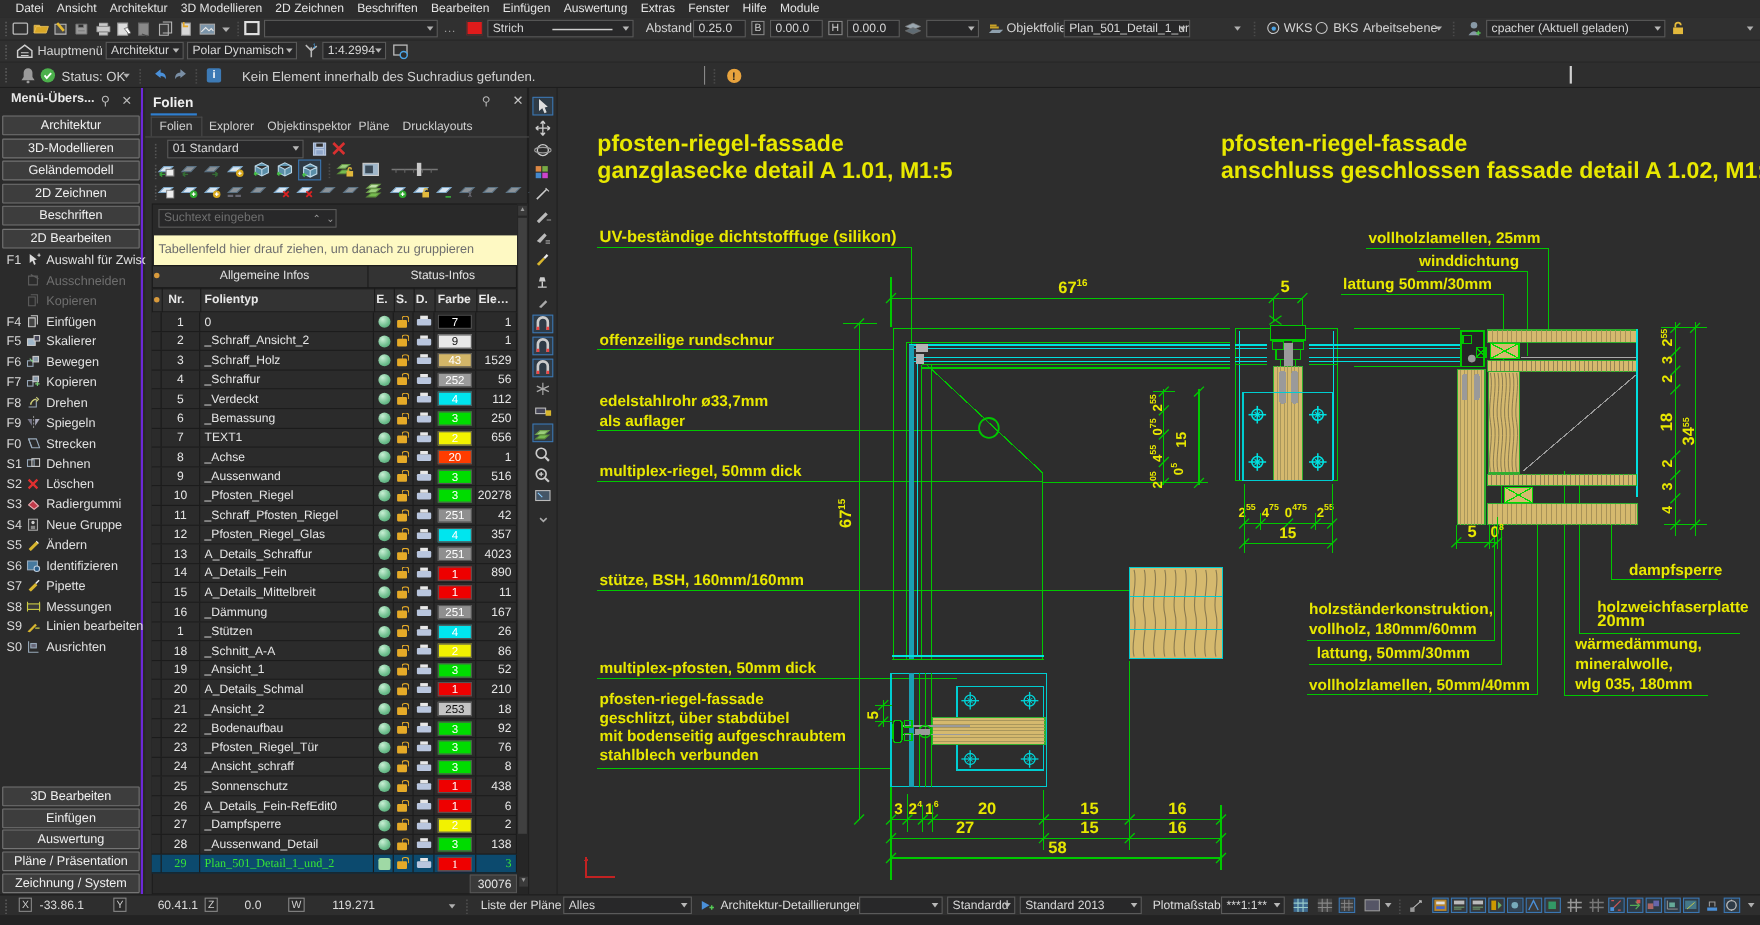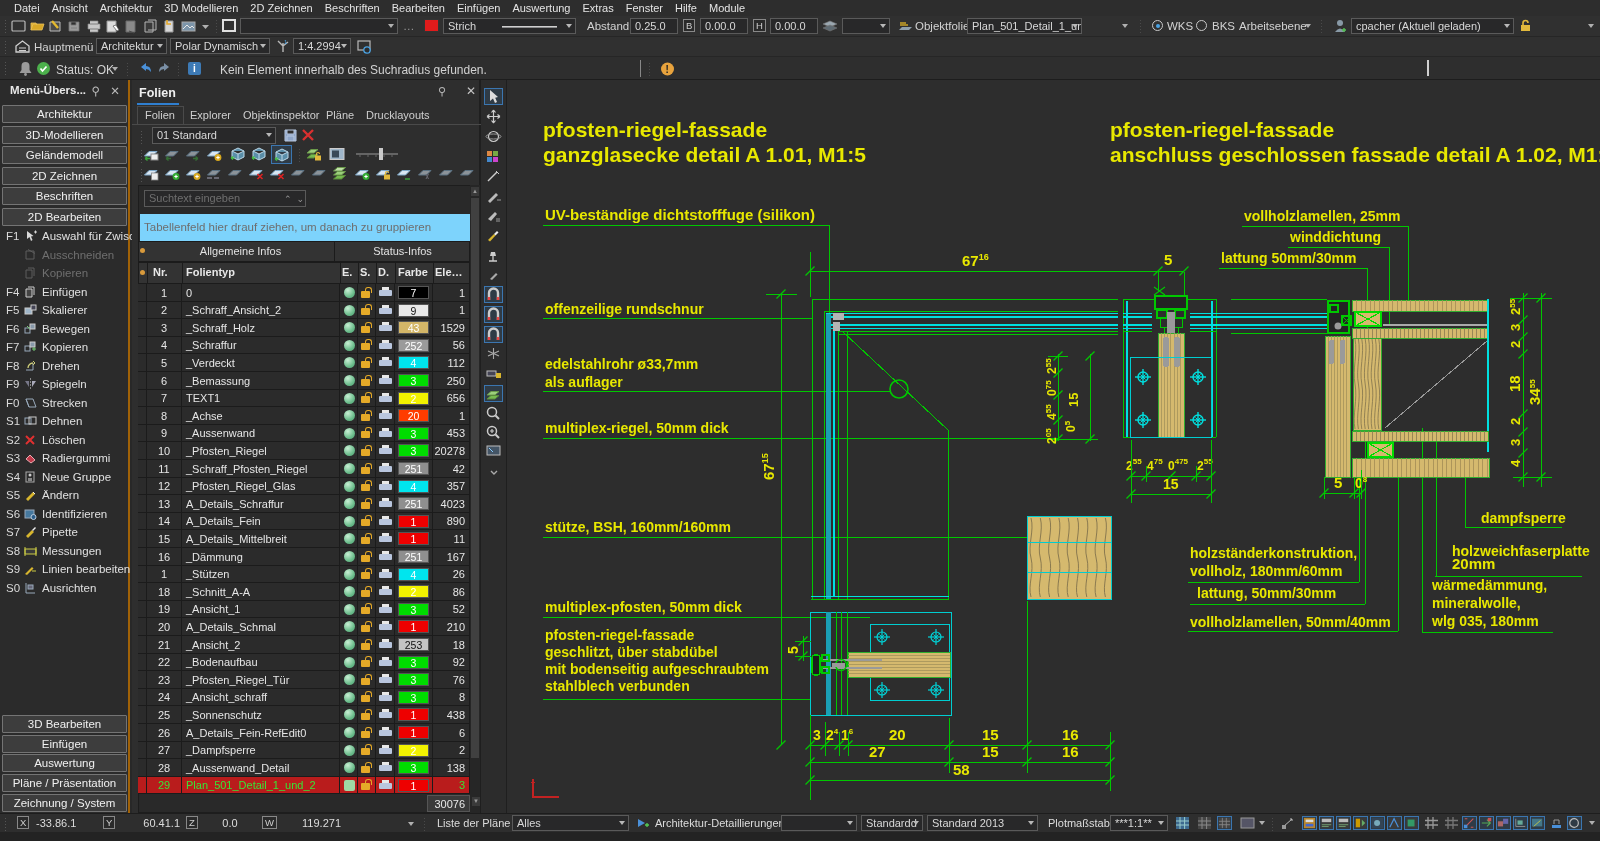--- a/index.html
+++ b/index.html
@@ -13,21 +13,21 @@
 #tb3 { left:0; top:37px; width:1600px; height:20px; background:#303030; border-bottom:1px solid #262626; }
 #tb4 { left:0; top:57px; width:1600px; height:23px; background:#2e2e2e; border-bottom:1px solid #1d1d1d; }
 .grip { width:3px; height:14px; background-image:radial-gradient(#555 34%, transparent 35%); background-size:3px 3px; }
 .sep { width:3px; height:14px; background-image:radial-gradient(#4a4a4a 34%, transparent 36%); background-size:3px 3px; }
 .combo { background:#282829; border:1px solid #5a5a5a; height:16px; font-size:11px; color:#d8d8d8; padding:1px 12px 0 4px; position:absolute; white-space:nowrap; overflow:hidden; }
 .combo .arr { position:absolute; right:3px; top:5px; width:0; height:0; border-left:3.5px solid transparent; border-right:3.5px solid transparent; border-top:4px solid #b8b8b8; }
 .darr { display:inline-block; width:0; height:0; border-left:3.5px solid transparent; border-right:3.5px solid transparent; border-top:4px solid #b0b0b0; }
 .tbtxt { font-size:11.5px; color:#d2d2d2; }
 .ibox { border:1px solid #888; color:#cfcfcf; font-size:9.5px; padding:0 2px; background:#2a2a2a; }
 
-#leftbar { left:0; top:80px; width:130px; height:733px; background:#2b2b2b; border-right:2px solid #a16207; }
+#leftbar { left:0; top:80px; width:130px; height:733px; background:#2b2b2b; border-right:2px solid #6d28d9; }
 .sbtitle { position:absolute; left:0; top:0; width:100%; height:22px; background:#2b2b2b; font-size:11.5px; font-weight:bold; color:#e8e8e8; padding:4px 0 0 10px; }
 .sbtn { position:absolute; left:2px; width:125px; height:18px; background:#3d3d3d; border:1px solid #747474; border-radius:1px; font-size:11.5px; color:#f0f0f0; text-align:center; padding-top:2px; }
 .sitem { position:absolute; left:0; width:130px; height:18px; font-size:11.5px; color:#e0e0e0; white-space:nowrap; }
 .sitem .fk { display:inline-block; width:17px; text-align:left; margin-left:6px; color:#dadada; }
 .sitem .ic { display:inline-block; width:15px; height:13px; margin-right:4px; vertical-align:-2px; text-align:center; font-size:10px; }
 .sitem.dis { color:#6f6f6f; }
 
 #folien { left:132px; top:80px; width:349px; height:733px; background:#2e2e2e; border-right:2px solid #1f1f1f; }
 
 #vtools { left:481px; top:80px; width:26px; height:733px; background:#2c2c2c; border-right:1px solid #1f1f1f; }
@@ -37,21 +37,21 @@
 #canvas { left:507px; top:80px; width:1093px; height:733px; background:#2d2d2d; }
 #tabbar { position:absolute; left:0; top:0; width:1093px; height:19px; background:#262626; border-bottom:1px solid #3c3c3c; }
 #tab1 { position:absolute; left:1px; top:0px; width:277px; height:19px; background:#2d2d2d; border:1px solid #3c3c3c; border-bottom:none; font-size:10px; letter-spacing:-0.3px; color:#d8d8d8; padding:4px 0 0 22px; white-space:nowrap; overflow:hidden; }
 
 #statusbar { left:0; top:813px; width:1600px; height:19px; background:#2e2e2e; border-top:1px solid #1d1d1d; font-size:11px; }
 #bstrip { left:0; top:832px; width:1600px; height:9px; background:#232323; }
 
 .ptab { position:absolute; top:27px; height:17px; font-size:11px; color:#cfcfcf; padding:2px 0 0 0; }
 .ltool { position:absolute; width:20px; height:17px; }
 .trow { position:absolute; left:6px; width:332px; height:17.6px; background:#2b2b2b; border-bottom:1px solid #1b1b1b; font-size:11px; color:#e6e6e6; }
-.trow.sel { background:#b91c1c; color:#37e437; }
+.trow.sel { background:#0c4a6e; color:#37e437;font-family:Liberation Serif, serif; }
 .trow > div { position:absolute; top:0; height:100%; border-right:1px solid #1b1b1b; }
 .c0 { left:0; width:9px; }
 .c1 { left:9px; width:35px; text-align:center; padding-top:2.5px; }
 .c2 { left:44px; width:158px; padding:2.5px 0 0 4px; white-space:nowrap; overflow:hidden; }
 .c3 { left:202px; width:18px; } .c4 { left:220px; width:18px; } .c5 { left:238px; width:19px; }
 .c6 { left:257px; width:38px; } .c7 { left:295px; width:37px; text-align:right; padding:2.5px 4px 0 0; }
 .sph { position:absolute; left:3.5px; top:3px; width:11px; height:11px; border-radius:50%; background:radial-gradient(circle at 35% 30%, #c8efd4, #6cbd8c 60%, #4a9a6d); }
 .trow.sel .sph { border-radius:2px; background:#9fd9a5; }
 .lck { position:absolute; left:3px; top:3.5px; width:11px; height:10px; }
 .lck:before { content:""; position:absolute; left:0; top:3px; width:9px; height:7px; background:#e5aa28; border-radius:1px; }
@@ -431,21 +431,21 @@
     <div class="ltool" style="left:326px;top:85px;opacity:0.55;"><svg width="18" height="16" viewBox="0 0 18 16">
           <path d="M2.5 10 l4.5 -4.5 h8 l-4.5 4.5 Z" fill="#d9e6f2" stroke="#7fa8c8" stroke-width="1"></path>
         </svg></div>
     <div class="ltool" style="left:347px;top:85px;"><svg width="18" height="16" viewBox="0 0 18 16">
           <path d="M2.5 10 l4.5 -4.5 h8 l-4.5 4.5 Z" fill="#d9e6f2" stroke="#7fa8c8" stroke-width="1"></path>
           <rect x="9.5" y="8" width="6.5" height="7" fill="#eee" stroke="#888" stroke-width="0.8"></rect>
         </svg></div>
     <div class="abs" style="left:6px;top:105px;width:342px;height:628px;background:#292929;border:1px solid #1d1d1d;"></div>
     <div class="abs combo" style="left:12px;top:110px;width:162px;height:17px;color:#6f6f6f;">Suchtext eingeben</div>
     <div class="abs" style="left:152px;top:114px;color:#9a9a9a;font-size:9px;">⌃&nbsp;&nbsp;⌄</div>
-    <div class="abs" style="left:8px;top:134px;width:332px;height:27px;background:#7dd3fc;color:#6e6e6e;font-size:11.5px;padding:7px 0 0 4px;">Tabellenfeld hier drauf ziehen, um danach zu gruppieren</div>
+    <div class="abs" style="left:8px;top:134px;width:332px;height:27px;background:#fef9c3;color:#6e6e6e;font-size:11.5px;padding:7px 0 0 4px;">Tabellenfeld hier drauf ziehen, um danach zu gruppieren</div>
     <div class="abs" style="left:6px;top:161px;width:332px;height:21px;background:#333;border:1px solid #1b1b1b;"></div>
     <div class="abs" style="left:8px;top:168px;width:5px;height:5px;border-radius:50%;background:#d89a3c;"></div>
     <div class="abs" style="left:15px;top:161px;width:188px;height:21px;border-right:1px solid #1b1b1b;font-size:11px;color:#e2e2e2;text-align:center;padding-top:4px;">Allgemeine Infos</div>
     <div class="abs" style="left:203px;top:161px;width:135px;height:21px;font-size:11px;color:#e2e2e2;text-align:center;padding-top:4px;">Status-Infos</div>
     <div class="abs" style="left:6px;top:182px;width:332px;height:22px;background:#333;border:1px solid #1b1b1b;"></div>
     <div class="abs" style="left:8px;top:190px;width:5px;height:5px;border-radius:50%;background:#d89a3c;"></div>
     <div class="abs" style="left:21px;top:186px;font-size:11px;font-weight:bold;color:#e8e8e8;">Nr.</div>
     <div class="abs" style="left:54px;top:186px;font-size:11px;font-weight:bold;color:#e8e8e8;">Folientyp</div>
     <div class="abs" style="left:210px;top:186px;font-size:11px;font-weight:bold;color:#e8e8e8;">E.</div>
     <div class="abs" style="left:228px;top:186px;font-size:11px;font-weight:bold;color:#e8e8e8;">S.</div>
@@ -612,21 +612,21 @@
         </div>
         <div class="c4">
           <span class="lck"></span>
         </div>
         <div class="c5">
           <span class="prn"></span>
         </div>
         <div class="c6">
           <span class="sw" style="background:#00dc00;color:#fff;">3</span>
         </div>
-        <div class="c7">453</div>
+        <div class="c7">516</div>
       </div>
     <div class="trow" style="top:362.4px;">
         <div class="c0"></div>
         <div class="c1">10</div>
         <div class="c2">_Pfosten_Riegel</div>
         <div class="c3">
           <span class="sph"></span>
         </div>
         <div class="c4">
           <span class="lck"></span>

